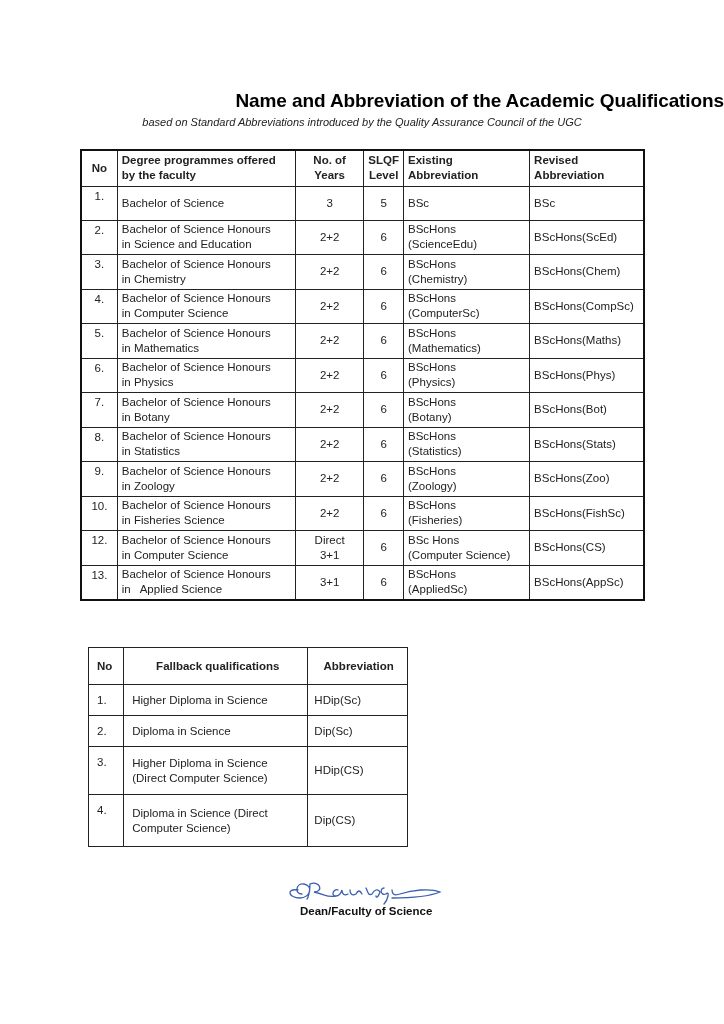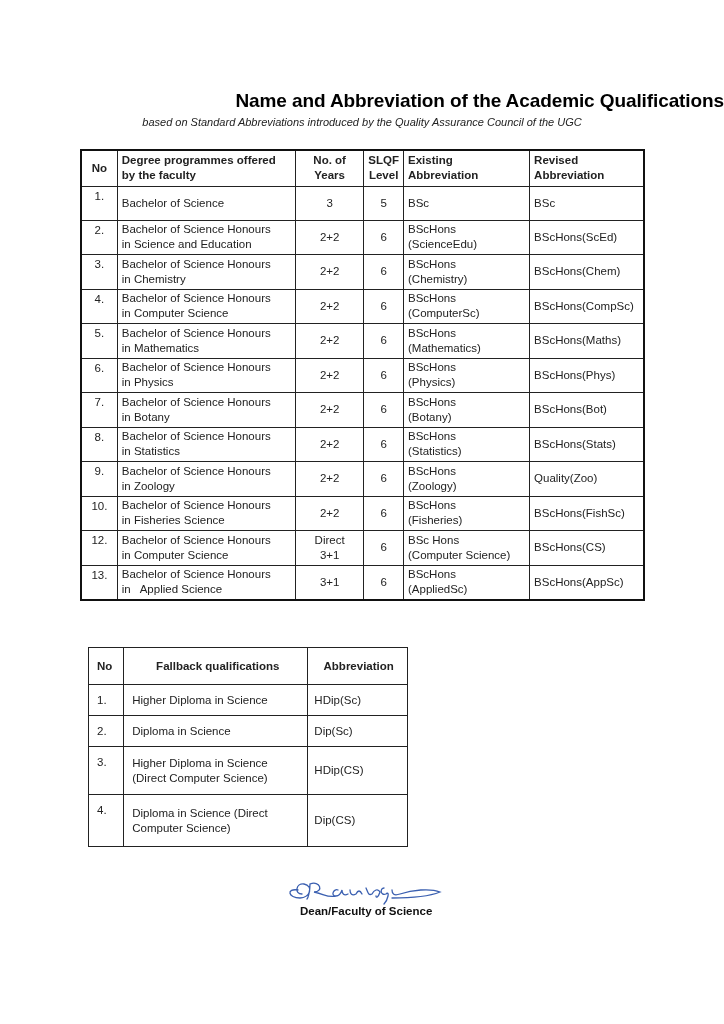--- a/index.html
+++ b/index.html
@@ -225,21 +225,21 @@
         </td>
         <td class="c-yrs">
           <span class="line">2+2</span>
           <span class="line"></span>
         </td>
         <td class="c-lvl">6</td>
         <td class="c-ex">
           <span class="line">BScHons</span>
           <span class="line">(Zoology)</span>
         </td>
-        <td class="c-rev">Quality(Zoo)</td>
+        <td class="c-rev">BScHons(Zoo)</td>
       </tr>
       <tr class="rowN">
         <td class="c-no">10.</td>
         <td class="c-deg">
           <span class="line">Bachelor of Science Honours</span>
           <span class="line" style="white-space:pre">in Fisheries Science</span>
         </td>
         <td class="c-yrs">
           <span class="line">2+2</span>
           <span class="line"></span>

